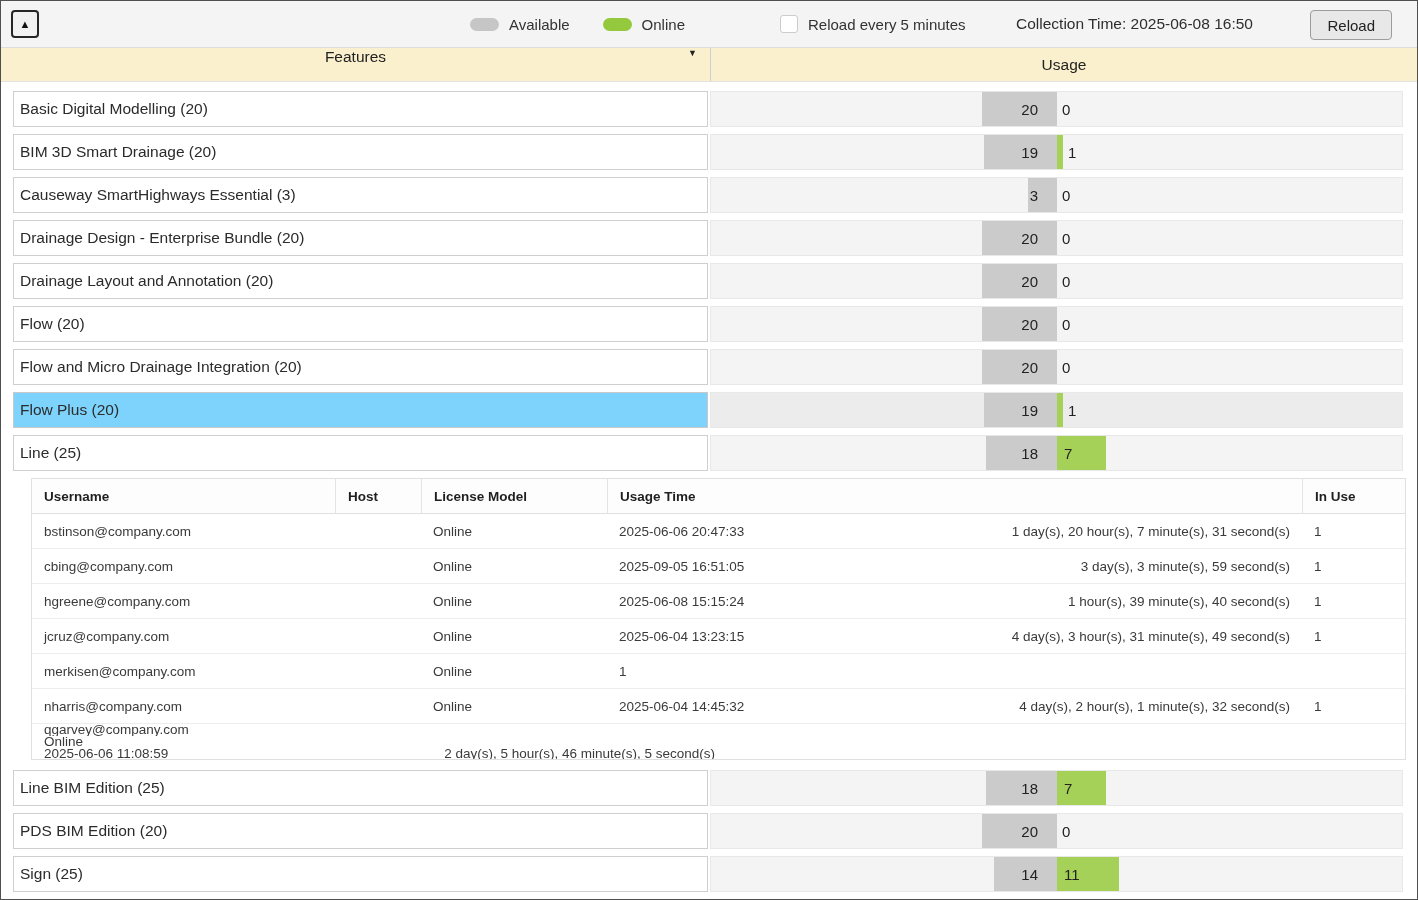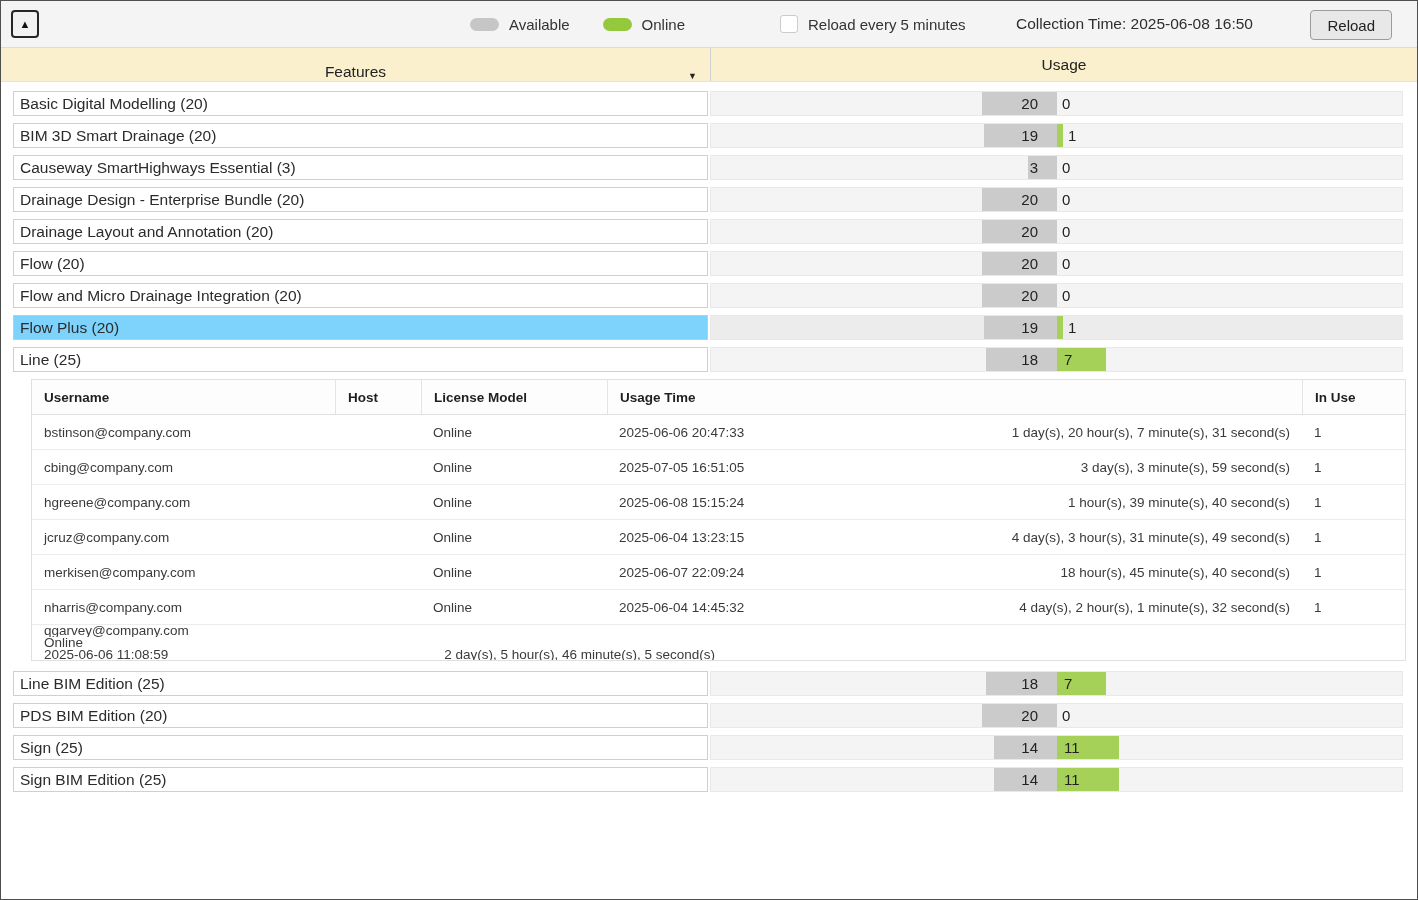--- a/index.html
+++ b/index.html
@@ -40,29 +40,29 @@
   }
   .reload-btn {
     position: absolute; right: 25px; top: 9px; height: 30px; padding: 0 16px;
     font-size: 15px; color: #222; background: #e8e8e8;
     border: 1px solid #9c9c9c; border-radius: 4px; cursor: pointer;
     font-family: "Liberation Sans", sans-serif;
   }
   
   .colheader { display: flex; height: 34px; background: #faf0cd; border-bottom: 1px solid #e2e2e2; }
   .features-hcell {
-    width: 710px; position: relative; display: flex; align-items: flex-end;
+    width: 710px; position: relative; display: flex; align-items: flex-start;
     justify-content: center; font-size: 15.5px; color: #222;
     border-right: 1px solid #cfcfcf; cursor: pointer;
   }
   .features-hcell .caret { position: absolute; right: 13px; font-size: 9px; color: #222; }
   .usage-hcell { flex: 1; display: flex; align-items: center; justify-content: center; font-size: 15.5px; color: #222; }
   
   .rows { padding-top: 9px; }
-  .feature-row { display: flex; margin: 0 14px 7px 12px; height: 25px; cursor: pointer; }
+  .feature-row { display: flex; margin: 0 14px 7px 12px; height: 36px; cursor: pointer; }
   .feature-name-cell {
     width: 696px; background: #fff; border: 1px solid #cfcfcf;
     display: flex; align-items: center; padding-left: 6px;
     font-size: 15.5px; color: #2b2b2b; margin-right: 2px;
     white-space: nowrap; overflow: hidden;
   }
   .usage-cell {
     width: 694px; background: #f4f4f4; border: 1px solid #e8e8e8;
     position: relative; overflow: hidden;
   }
@@ -270,21 +270,21 @@
           <div class="sc c-user">
             <span>cbing@company.com</span>
           </div>
           <div class="sc c-host">
             <span></span>
           </div>
           <div class="sc c-model">
             <span>Online</span>
           </div>
           <div class="sc c-time">
-            <span>2025-07-05 16:51:05</span>
+            <span>2025-09-05 16:51:05</span>
             <span>3 day(s), 3 minute(s), 59 second(s)</span>
           </div>
           <div class="sc c-inuse">
             <span>1</span>
           </div>
         </div>
         <div class="sess-row">
           <div class="sc c-user">
             <span>hgreene@company.com</span>
           </div>
@@ -323,24 +323,20 @@
         <div class="sess-row">
           <div class="sc c-user">
             <span>merkisen@company.com</span>
           </div>
           <div class="sc c-host">
             <span></span>
           </div>
           <div class="sc c-model">
             <span>Online</span>
           </div>
-          <div class="sc c-time">
-            <span>2025-06-07 22:09:24</span>
-            <span>18 hour(s), 45 minute(s), 40 second(s)</span>
-          </div>
           <div class="sc c-inuse">
             <span>1</span>
           </div>
         </div>
         <div class="sess-row">
           <div class="sc c-user">
             <span>nharris@company.com</span>
           </div>
           <div class="sc c-host">
             <span></span>

